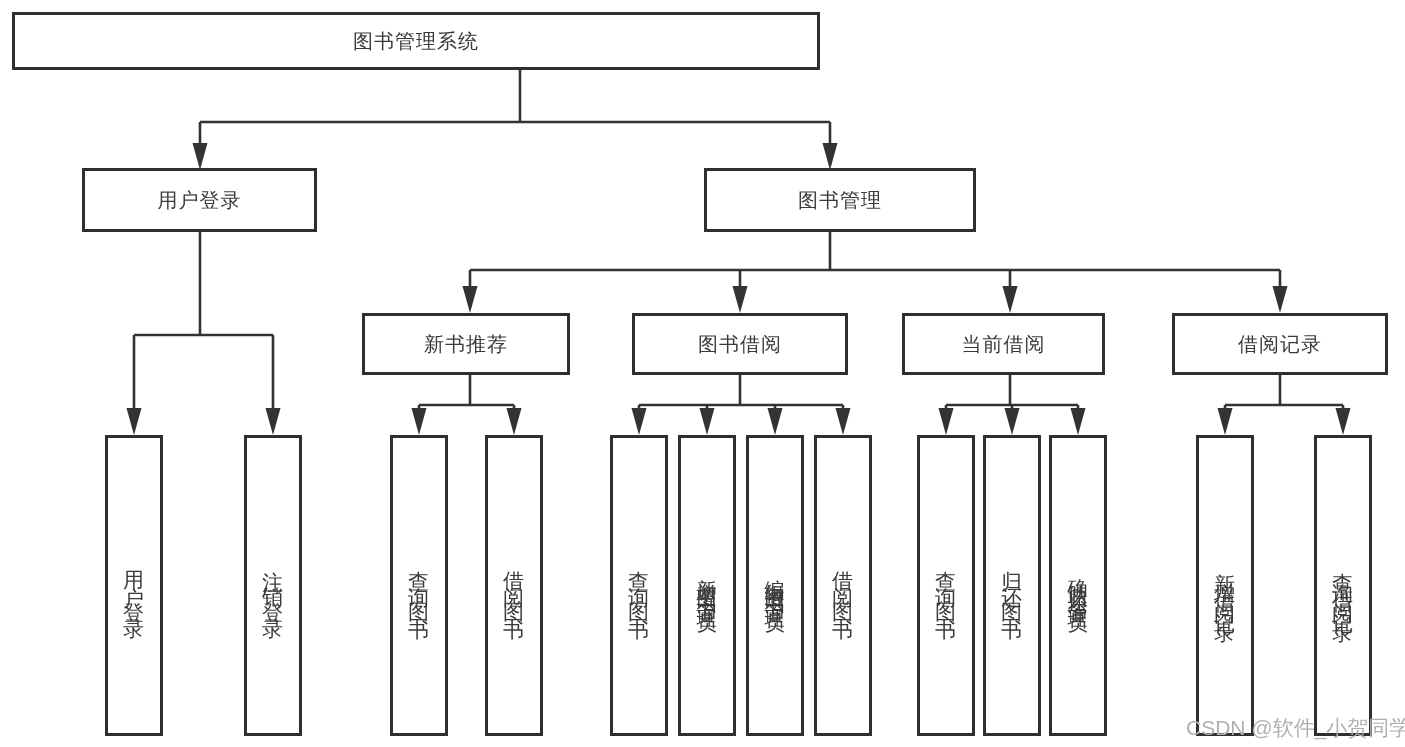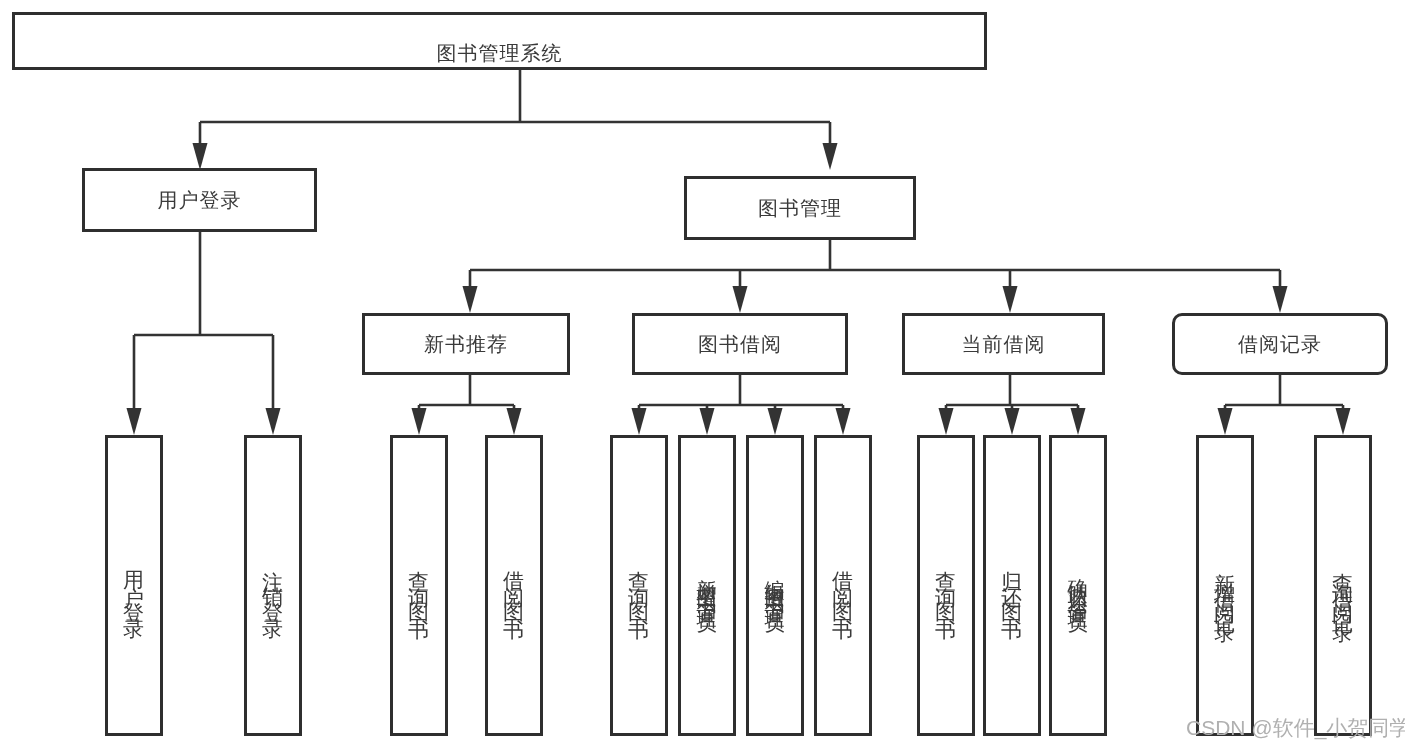--- a/index.html
+++ b/index.html
@@ -97,41 +97,41 @@
     <path d="M1010,375 V405 M946,405 H1078 M946,405 V412 M1012,405 V412 M1078,405 V412"></path>
     <polygon points="938.5,408 953.5,408 946,435"></polygon>
     <polygon points="1004.5,408 1019.5,408 1012,435"></polygon>
     <polygon points="1070.5,408 1085.5,408 1078,435"></polygon>
 
     <path d="M1280,375 V405 M1225,405 H1343 M1225,405 V412 M1343,405 V412"></path>
     <polygon points="1217.5,408 1232.5,408 1225,435"></polygon>
     <polygon points="1335.5,408 1350.5,408 1343,435"></polygon>
   </svg>
 
-  <div class="node h" style="left:12px; top:12px; width:975px; height:58px;align-items:flex-end;">
+  <div class="node h" style="left:12px; top:12px; width:808px; height:58px;">
     <span>图书管理系统</span>
   </div>
 
   <div class="node h" style="left:82px; top:168px; width:235px; height:64px;">
     <span>用户登录</span>
   </div>
-  <div class="node h" style="left:684px; top:168px; width:232px; height:64px;margin-top:8px;">
+  <div class="node h" style="left:704px; top:168px; width:272px; height:64px;">
     <span>图书管理</span>
   </div>
 
   <div class="node h" style="left:362px; top:313px; width:208px; height:62px;">
     <span>新书推荐</span>
   </div>
   <div class="node h" style="left:632px; top:313px; width:216px; height:62px;align-items:center;">
     <span>图书借阅</span>
   </div>
   <div class="node h" style="left:902px; top:313px; width:203px; height:62px;">
     <span>当前借阅</span>
   </div>
-  <div class="node h" style="left:1172px; top:313px; width:216px; height:62px;border-radius:10px;">
+  <div class="node h" style="left:1172px; top:313px; width:216px; height:62px;">
     <span>借阅记录</span>
   </div>
 
   <div class="node v" style="left:105px; top:435px; width:58px; height:301px;">
     <span>用户登录</span>
   </div>
   <div class="node v" style="left:244px; top:435px; width:58px; height:301px;">
     <span>注销登录</span>
   </div>
 

